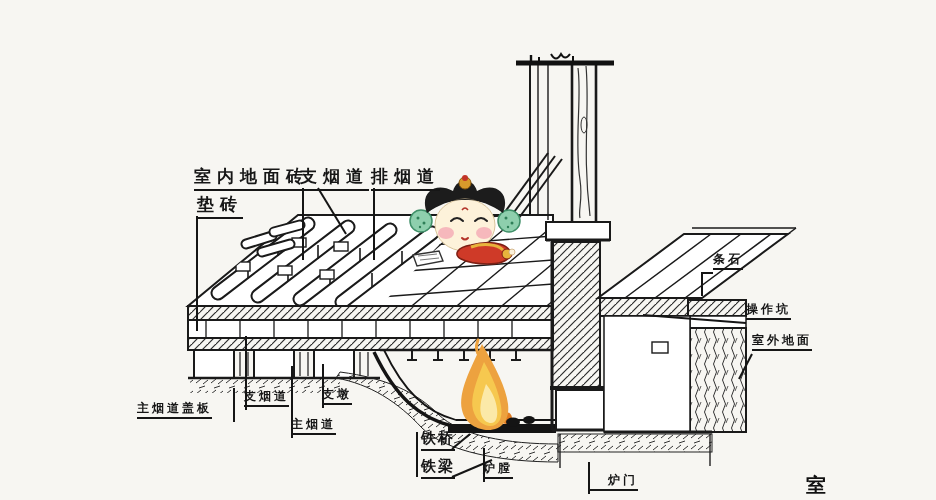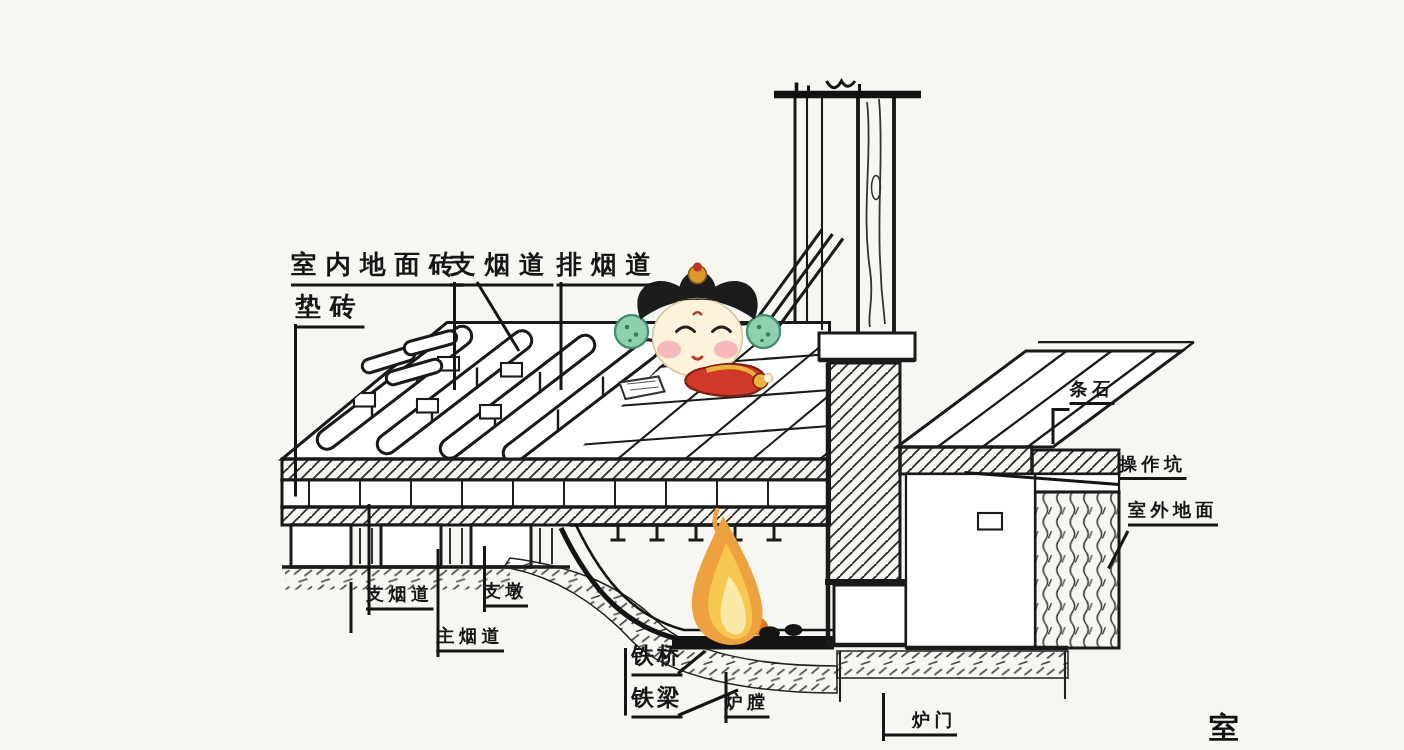--- a/index.html
+++ b/index.html
@@ -303,20 +303,21 @@
     </g>
   </svg>
 
   <div class="lbl lbl-lg p0">室内地面砖</div>
   <div class="lbl lbl-lg p1">垫砖</div>
   <div class="lbl lbl-lg p2">支烟道</div>
   <div class="lbl lbl-lg p3">排烟道</div>
   <div class="lbl lbl-md p4">条石</div>
   <div class="lbl lbl-md p5">操作坑</div>
   <div class="lbl lbl-md p6">室外地面</div>
+  <div class="lbl lbl-md p7">主烟道盖板</div>
   <div class="lbl lbl-md p8">支烟道</div>
   <div class="lbl lbl-md p9">支墩</div>
   <div class="lbl lbl-md p10">主烟道</div>
   <div class="lbl lbl-sm p11">铁桥</div>
   <div class="lbl lbl-sm p12">铁梁</div>
   <div class="lbl lbl-md p13">炉膛</div>
   <div class="lbl lbl-md p14">炉门</div>
 
   <div class="diagram-title">室外地面</div>
 </div>

